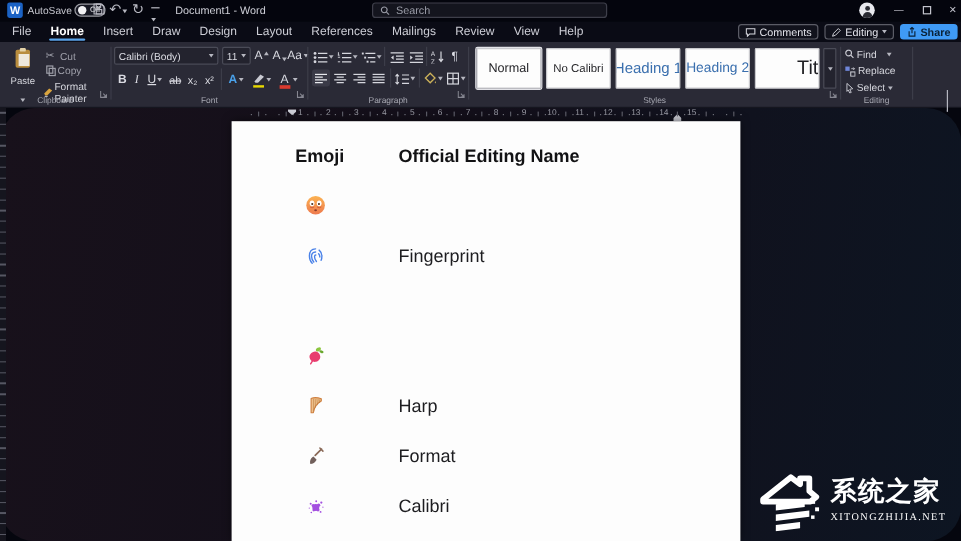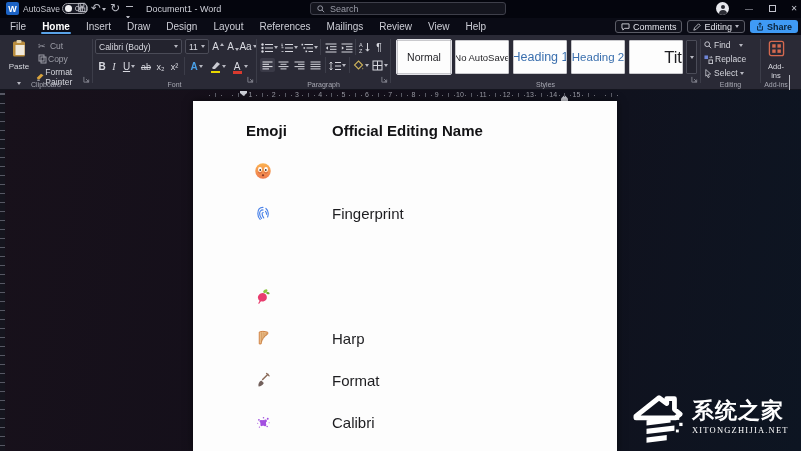--- a/index.html
+++ b/index.html
@@ -59,21 +59,21 @@
   .stylebox { position:absolute; top:5px; width:54px; height:34px; background:#fdfdfd; border:1px solid #c9c9cd; border-radius:1px;
     display:flex; align-items:center; justify-content:center; overflow:hidden; white-space:nowrap; color:#1f1f23; }
   .stylebox.sel { outline:1.5px solid #e3e3e8; }
   .heading-blue { color:#3a6fae; }
   .morestyles { position:absolute; top:5px; width:11px; height:34px; border:1px solid #4a4b57; border-radius:1px;
     display:flex; align-items:center; justify-content:center; background:#23232e; }
   .smallrow { position:absolute; display:flex; align-items:center; gap:2px; color:#d6d7de; font-size:8.5px; }
   .chev { width:6px; height:6px; border-right:1.5px solid #b6b7c0; border-bottom:1.5px solid #b6b7c0; transform:rotate(45deg); }
   
   .docarea { position:absolute; left:0; top:90px; width:801px; height:361px;
-    background:linear-gradient(100deg,#18111b 0%, #130f1a 45%, #0d1522 100%); }
+    background:linear-gradient(100deg,#18111b 0%, #130f1a 45%, #0d1522 100%);border-radius:29px; }
   .vruler { position:absolute; left:0; top:0; width:5px; height:361px; background:#15151e;
     background-image:repeating-linear-gradient(to bottom,#565763 0 1px,transparent 1px 9px); background-position:0 4px; }
   .hruler { position:absolute; left:0; top:0; width:801px; height:11px; }
   .rul-num { position:absolute; top:1px; font-size:7px; color:#9b9ca6; }
   .rul-dot { position:absolute; top:5px; width:1px; height:1px; background:#71727c; }
   .rul-tick { position:absolute; top:3px; width:1px; height:4px; background:#5c5d68; }
   .marker { position:absolute; background:#cdced6; }
   .mk-first { left:240px; top:1px; width:7px; height:5px; clip-path:polygon(0 0,100% 0,100% 40%,50% 100%,0 40%); }
   .mk-right { left:561px; top:5px; width:7px; height:6px; clip-path:polygon(50% 0,100% 60%,100% 100%,0 100%,0 60%); }
   .page { position:absolute; left:193px; top:11px; width:424px; height:350px; background:#fdfdfd; box-shadow:0 0 8px rgba(0,0,0,.55); }
@@ -366,21 +366,21 @@
         <svg width="7" height="7" viewBox="0 0 8 8">
             <path d="M1 1v6h6" fill="none" stroke="#9d9ea8"></path>
             <path d="M3.5 3.5l3 3m0-2.5v2.5h-2.5" fill="none" stroke="#9d9ea8"></path>
           </svg>
       </span>
     </div>
     <div class="rsep" style="left:390px;"></div>
 
     <div class="rgroup" style="left:391px; width:309px;">
       <div class="stylebox sel" style="left:6px; font-size:10.5px;">Normal</div>
-      <div class="stylebox" style="left:64px; font-size:9.5px;">No AutoSave</div>
+      <div class="stylebox" style="left:64px; font-size:9.5px;">No Calibri</div>
       <div class="stylebox heading-blue" style="left:122px; font-size:12.5px;">Heading 1</div>
       <div class="stylebox heading-blue" style="left:180px; font-size:11.5px;">Heading 2</div>
       <div class="stylebox" style="left:238px; font-size:16.5px;padding-left:47px;">Title</div>
       <div class="morestyles" style="left:295px;">
           <span class="car"></span>
         </div>
       <div class="glabel">Styles</div>
       <span class="launcher">
         <svg width="7" height="7" viewBox="0 0 8 8">
             <path d="M1 1v6h6" fill="none" stroke="#9d9ea8"></path>
@@ -411,33 +411,20 @@
         <svg width="8" height="9" viewBox="0 0 9 10">
             <path d="M2 0.5 7.5 5.5 4.7 6 6 9 4.6 9.6 3.3 6.6 2 8z" fill="none" stroke="#c9cad2" stroke-width=".9"></path>
           </svg>
         <span>Select</span>
           <span class="car"></span>
       </div>
       <div class="glabel">Editing</div>
     </div>
     <div class="rsep" style="left:760px;"></div>
 
-    <div class="rgroup" style="left:761px; width:30px;">
-      <div class="abs" style="left:3px; top:5px; width:24px; text-align:center;">
-        <svg width="17" height="17" viewBox="0 0 18 18">
-          <rect x="1.5" y="1.5" width="15" height="15" rx="2" fill="none" stroke="#d4694f" stroke-width="1.4"></rect>
-          <rect x="4.5" y="4.5" width="3.6" height="3.6" fill="#d4694f"></rect>
-            <rect x="10" y="4.5" width="3.6" height="3.6" fill="#d4694f"></rect>
-          <rect x="4.5" y="10" width="3.6" height="3.6" fill="#d4694f"></rect>
-            <rect x="10" y="10" width="3.6" height="3.6" fill="#d4694f"></rect>
-        </svg>
-        <div style="font-size:7.5px; color:#d6d7de; margin-top:1px;">Add-ins</div>
-      </div>
-      <div class="glabel">Add-ins</div>
-    </div>
     <div class="abs" style="left:789px; top:40px;"><span class="chev"></span></div>
   </div>
 
   <div class="docarea">
     <div class="vruler"></div>
     <div class="hruler">
       <span class="marker mk-first"></span>
       <span class="marker mk-right"></span>
     <span class="rul-dot" style="left: 209.1px;"></span>
         <span class="rul-tick" style="left: 214.95px;"></span>

